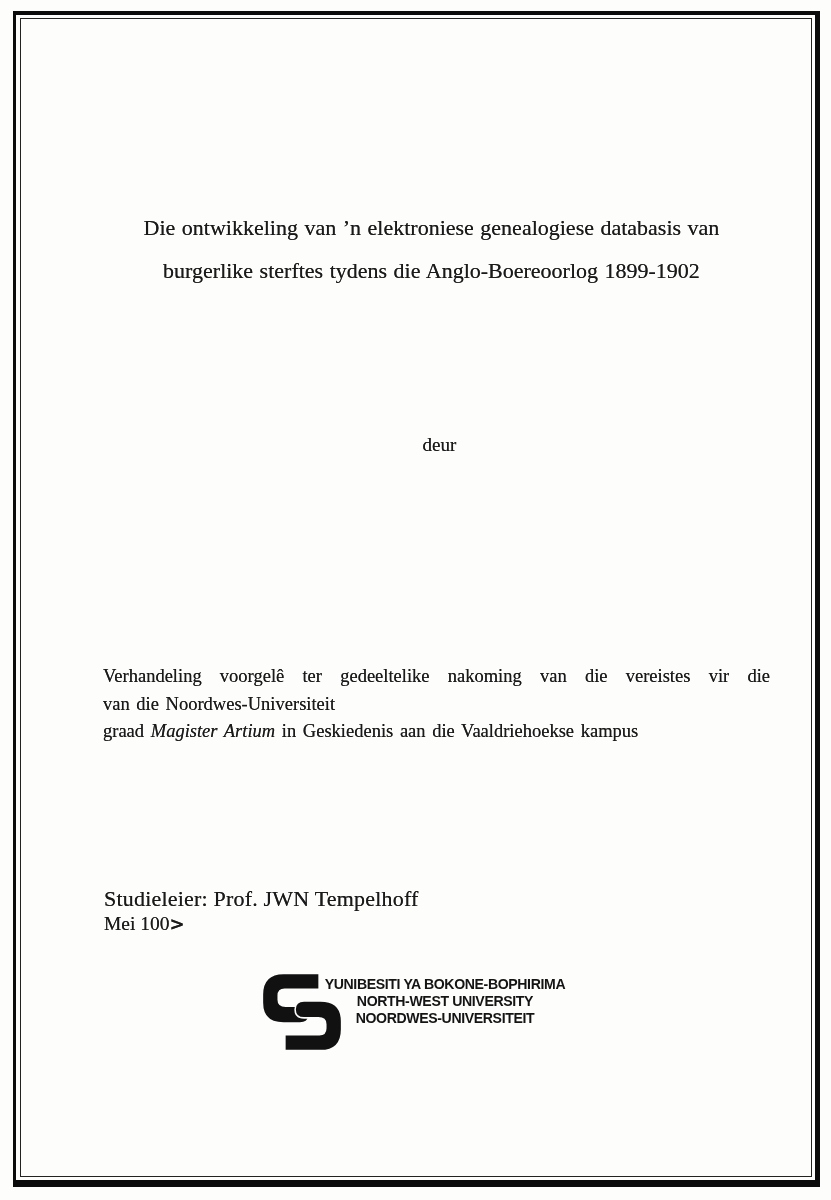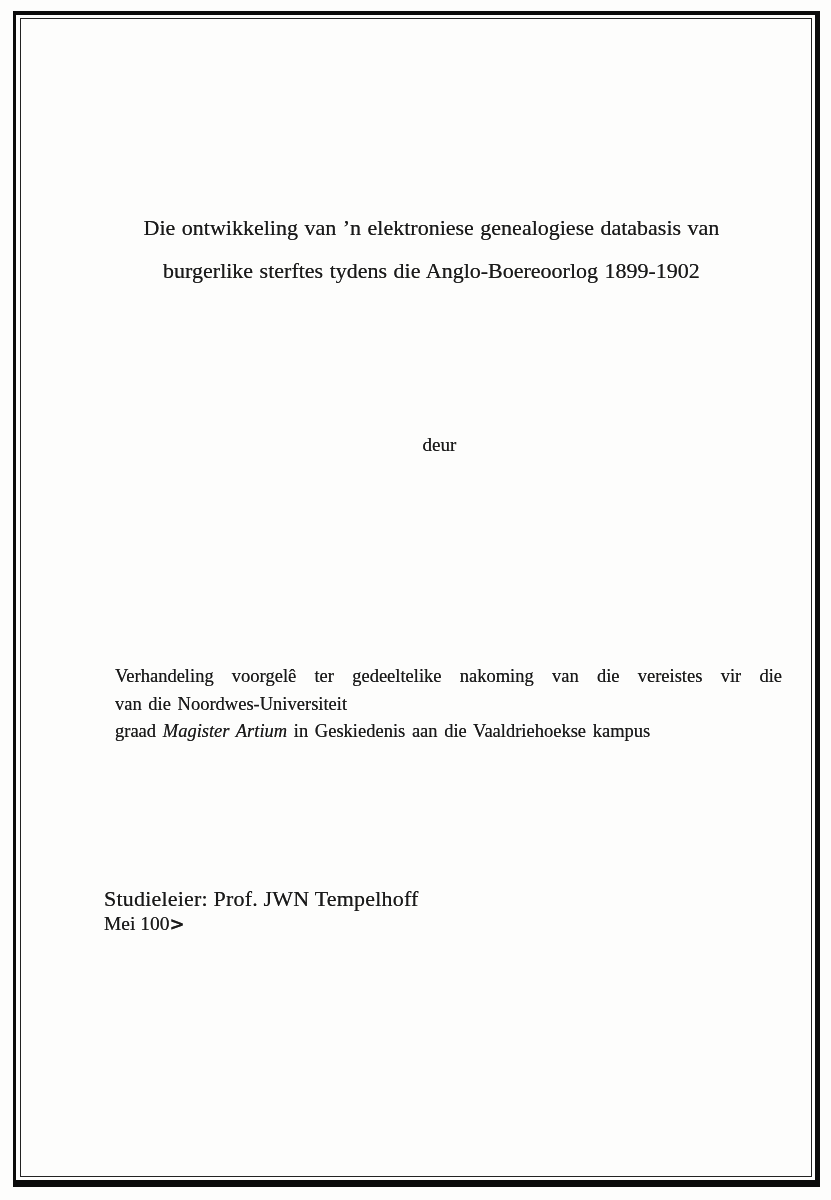--- a/index.html
+++ b/index.html
@@ -51,21 +51,20 @@
     top: 515px; left: 0; width: 100%;
     text-align: center;
     font-size: 21px;
   }
   .statement {
     position: absolute;
     top: 663px; left: 103px; width: 667px;
     font-size: 18.5px;
     line-height: 27.5px;
     word-spacing: 2px;
-    margin-left: 12px;
   }
   .statement .just {
     text-align: justify;
     text-align-last: justify;
   }
   .supervisor {
     position: absolute;
     top: 886px; left: 104px;
     font-size: 22px;
     letter-spacing: 0.2px;
@@ -125,14 +124,25 @@
   <div class="statement soft">
     <div class="just">Verhandeling voorgelê ter gedeeltelike nakoming van die vereistes vir die</div>
     <div>van die Noordwes-Universiteit</div>
     <div><span>graad </span><i>Magister Artium</i><span> in Geskiedenis aan die Vaaldriehoekse kampus</span></div>
   </div>
 
   <div class="supervisor soft">Studieleier: Prof. JWN Tempelhoff</div>
 
   <div class="date soft"><span>Mei 100</span><span class="glyph">&gt;</span></div>
 
+  <div class="logo">
+    <svg width="92" height="88" viewBox="0 0 90 86" aria-hidden="true">
+      <path d="M61,6 L27,6 Q7,6 7,26 L7,34 Q7,53 27,53 L43,53 Q51,53 51,45.5 Q51,38 43,38 L29,38 Q21,38 21,31 L21,27 Q21,20 28,20 L61,20 Z" fill="#111111"></path>
+      <path d="M29,80 L63,80 Q83,80 83,60 L83,52 Q83,33 63,33 L47,33 Q39,33 39,40.5 Q39,48 47,48 L61,48 Q69,48 69,55 L69,59 Q69,66 62,66 L29,66 Z" fill="#111111" stroke="#fdfdfc" stroke-width="3" paint-order="stroke"></path>
+    </svg>
+    <div class="logo-text">
+      <div>YUNIBESITI YA BOKONE-BOPHIRIMA</div>
+      <div>NORTH-WEST UNIVERSITY</div>
+      <div>NOORDWES-UNIVERSITEIT</div>
+    </div>
+  </div>
 
 </div>
 
 </body></html>

